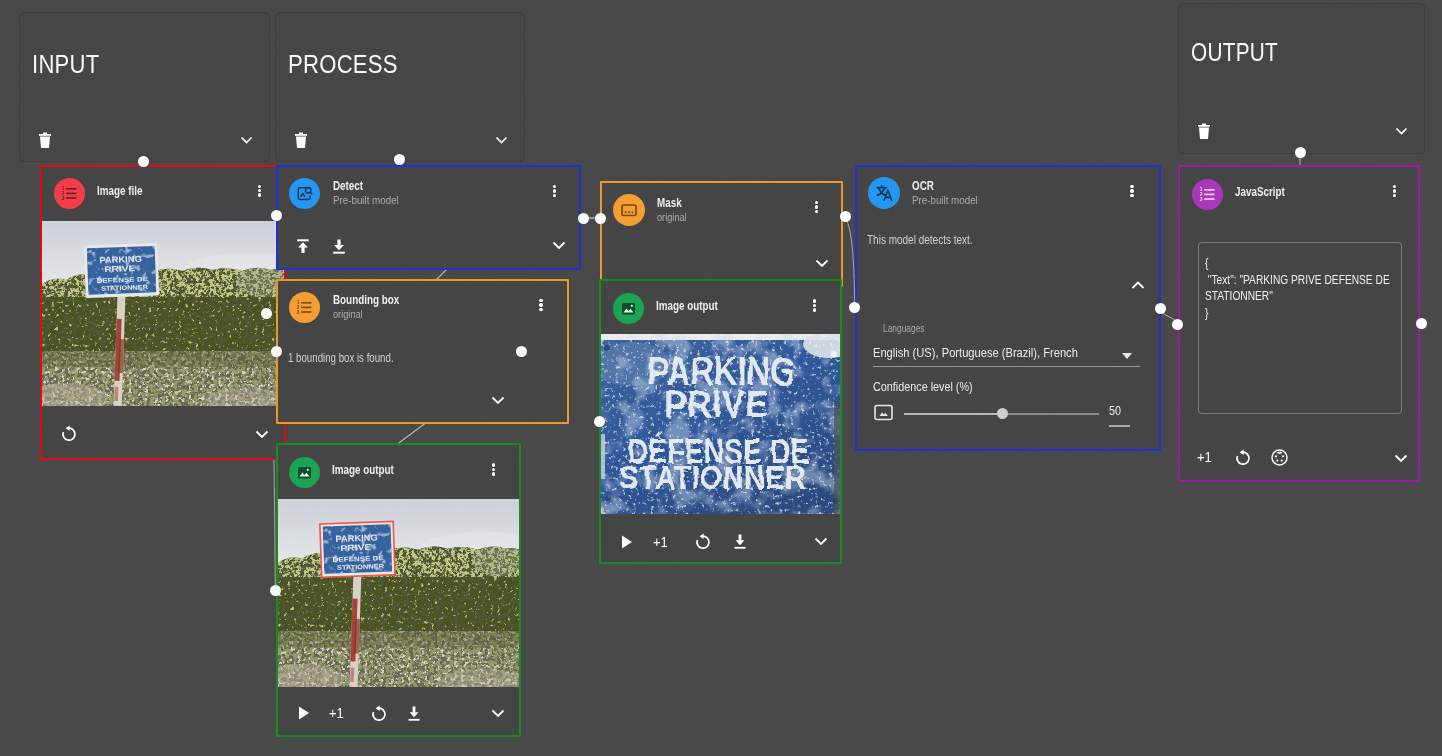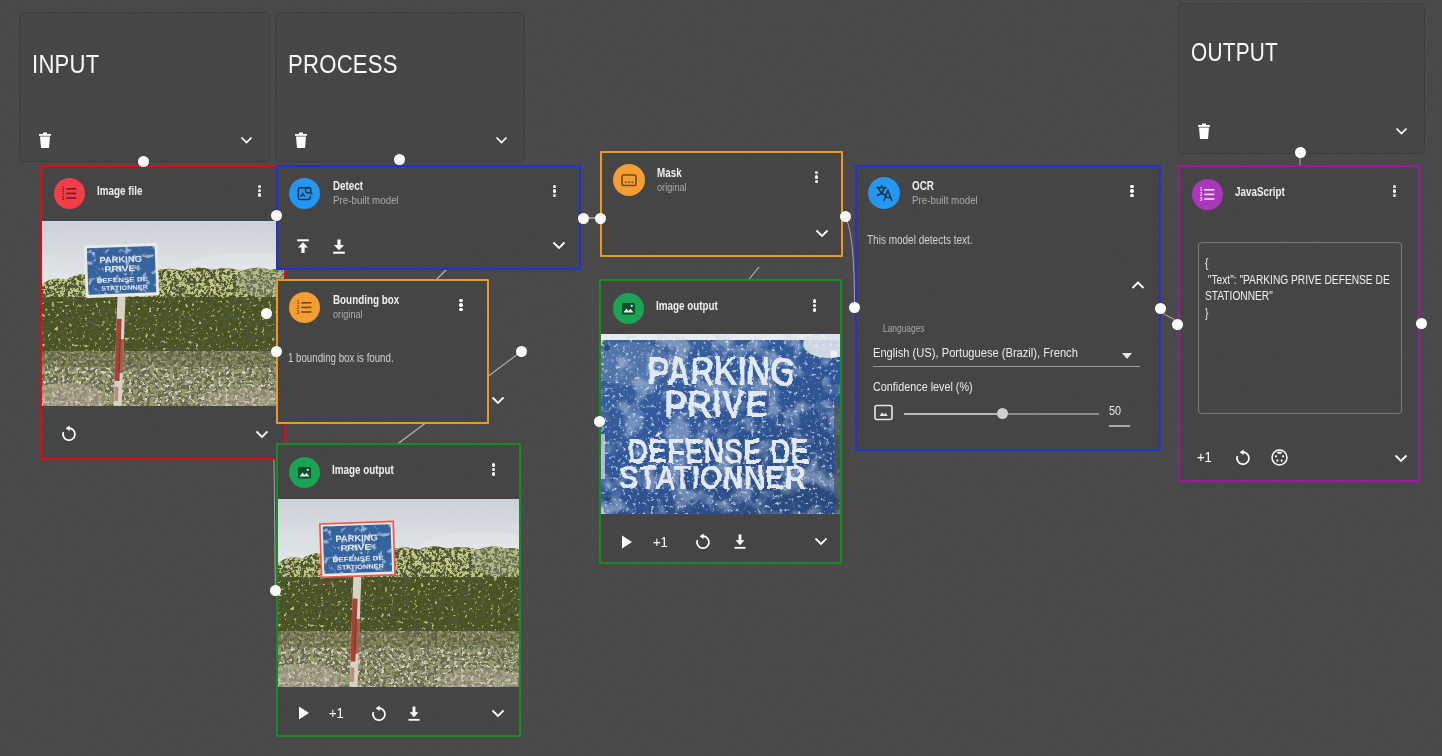--- a/index.html
+++ b/index.html
@@ -215,21 +215,21 @@
   </svg>
   <svg class="ico" style="left:53.5px;top:71.5px;" width="16" height="15" viewBox="0 0 16 15">
     <line x1="2.2" y1="13.7" x2="13.8" y2="13.7" stroke="#fff" stroke-width="2"></line>
     <path d="M8 11.3 L13 5.9 L9.6 5.9 L9.6 0.5 L6.4 0.5 L6.4 5.9 L3 5.9 Z" fill="#fff"></path>
   </svg>
   <svg class="ico" style="left:274px;top:73.5px;" width="14" height="9" viewBox="0 0 14 9">
     <path d="M1.5 1.5 L7 7 L12.5 1.5" stroke="#fff" stroke-width="1.8" fill="none"></path>
   </svg>
 </div>
 
-<div class="card" style="left:275.5px;top:279px;width:213px;height:145px;border:2px solid #ef9726;text-align:center;">
+<div class="card" style="left:275.5px;top:279px;width:293px;height:145px;border:2px solid #ef9726;text-align:center;">
   <div class="avatar" style="left:11px;top:11px;background:#f59d31;">
     <svg width="31" height="31" viewBox="0 0 31 31">
         <g stroke="#5c3a0a" stroke-width="1.6" opacity="0.85">
       <line x1="12.2" y1="10.8" x2="22.4" y2="10.8"></line>
           <line x1="12.2" y1="15.4" x2="22.4" y2="15.4"></line>
           <line x1="12.2" y1="20" x2="22.4" y2="20"></line>
     </g>
         <g fill="#5c3a0a" opacity="0.85" font-family="Liberation Sans" font-size="4.8" font-weight="bold">
       <text x="7.8" y="12.4">1</text>
           <text x="7.8" y="17">2</text>
@@ -318,21 +318,21 @@
   </svg>
   <svg class="ico" style="left:128.5px;top:260.5px;" width="16" height="15" viewBox="0 0 16 15">
     <line x1="2.5" y1="13.8" x2="13.5" y2="13.8" stroke="#fff" stroke-width="1.8"></line>
     <path d="M8 11.2 L12.4 6.2 L9.4 6.2 L9.4 0.5 L6.6 0.5 L6.6 6.2 L3.6 6.2 Z" fill="#fff"></path>
   </svg>
   <svg class="ico" style="left:213px;top:263.5px;" width="14" height="9" viewBox="0 0 14 9">
     <path d="M1.5 1.5 L7 7 L12.5 1.5" stroke="#fff" stroke-width="1.8" fill="none"></path>
   </svg>
 </div>
 
-<div class="card" style="left:600px;top:151px;width:243px;height:105.8px;border:2px solid #ef9726;">
+<div class="card" style="left:600px;top:181px;width:243px;height:105.8px;border:2px solid #ef9726;">
   <div class="avatar" style="left:10.5px;top:10.5px;width:32px;height:32px;background:#f59d31;">
     <svg width="32" height="32" viewBox="0 0 32 32">
         <g opacity="0.85">
       <rect x="9" y="11" width="14" height="10.5" rx="1.6" stroke="#5c3a0a" stroke-width="1.7" fill="none"></rect>
       <circle cx="12.7" cy="18.2" r="1" fill="#5c3a0a"></circle>
           <circle cx="16" cy="18.2" r="1" fill="#5c3a0a"></circle>
           <circle cx="19.3" cy="18.2" r="1" fill="#5c3a0a"></circle>
     </g>
       </svg>
   </div>

